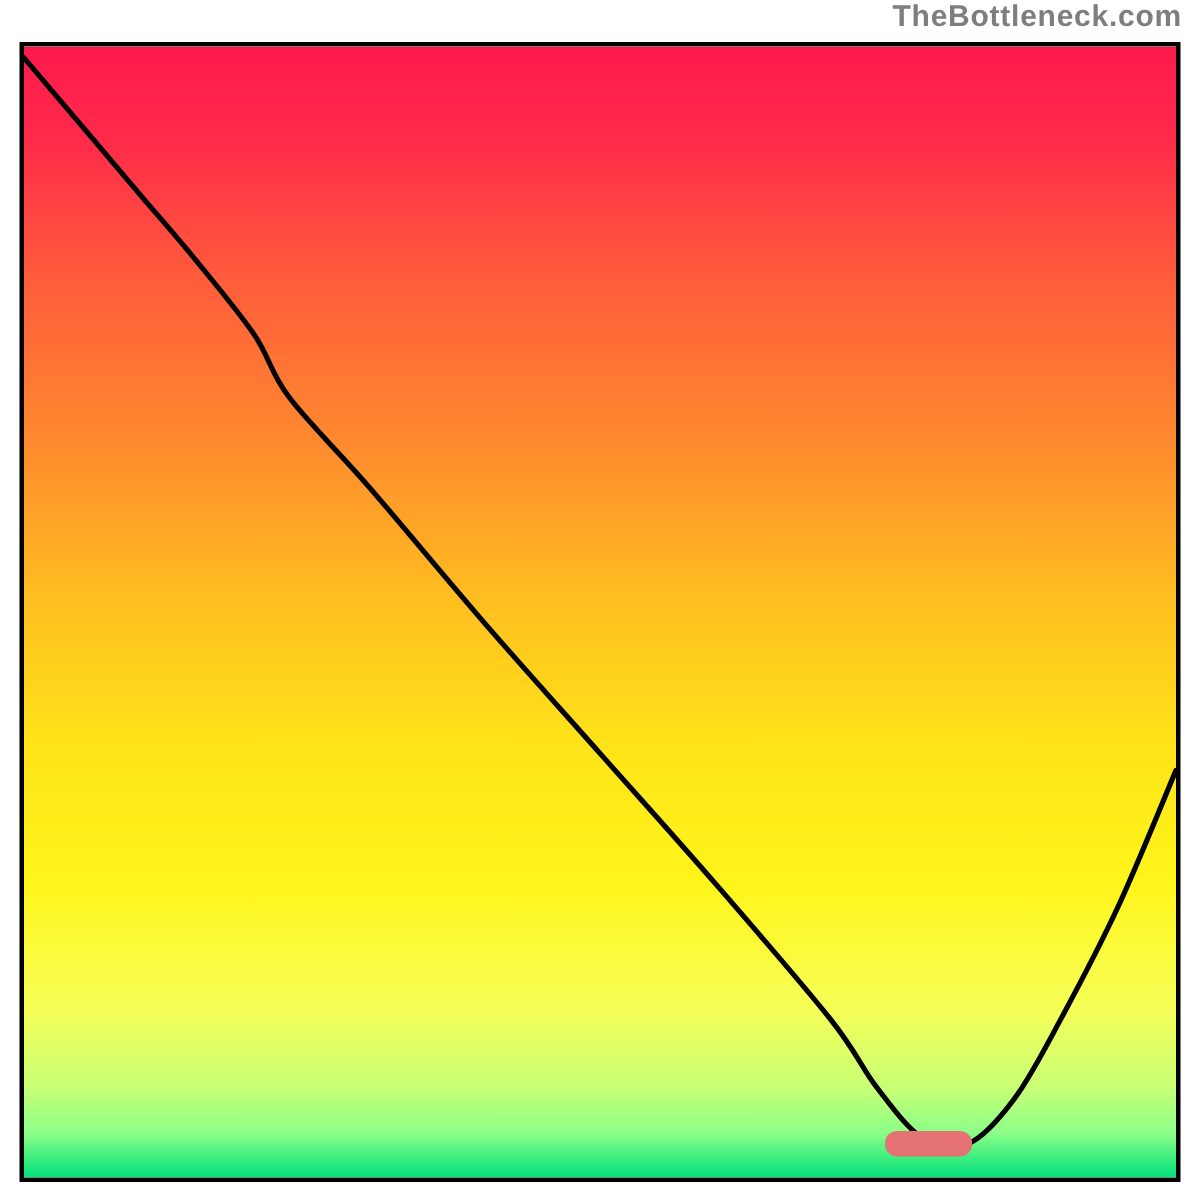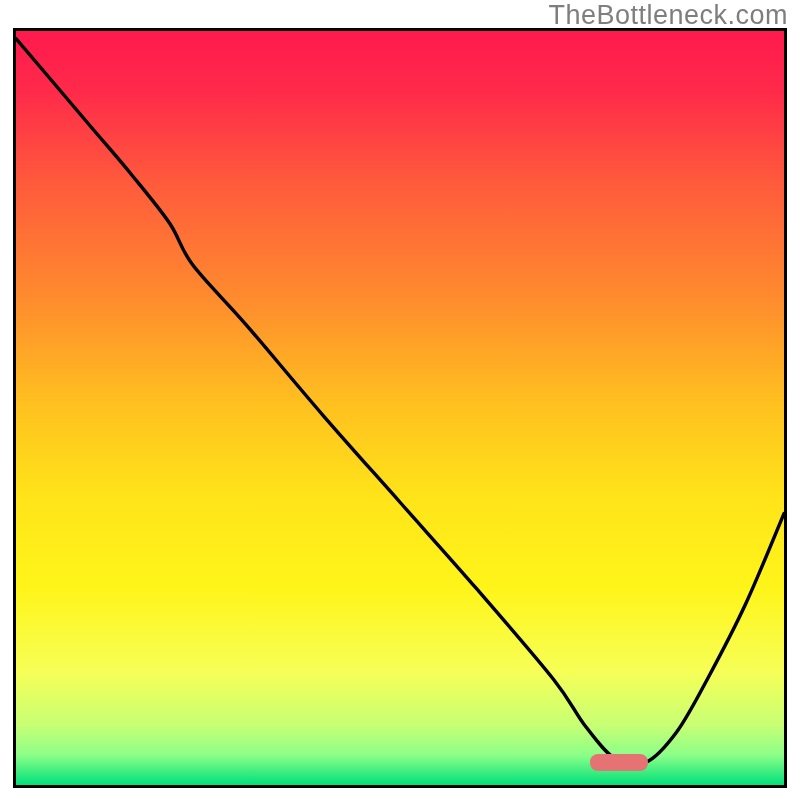--- a/index.html
+++ b/index.html
@@ -1,17 +1,17 @@
 <!DOCTYPE html>
 <html><head>
 <meta charset="utf-8">
 <style>
   html,body{margin:0;padding:0;width:800px;height:800px;background:#fff;font-family:Arial,Helvetica,sans-serif}
   .wrap{position:relative;width:800px;height:800px}
-  .attrib{position:absolute;top:0;right:12px;font-size:27px;font-weight:400;color:#7e7e7e;letter-spacing:.5px}
+  .attrib{position:absolute;top:0;right:12px;font-size:20px;font-weight:700;color:#7e7e7e;letter-spacing:.5px}
   .plot{position:absolute;left:13px;top:28px;width:774px;height:760px;border:3px solid #000;box-sizing:border-box;overflow:hidden}
   .bg{position:absolute;inset:0}
   .line{position:absolute;inset:0}
   .marker{position:absolute;border-radius:8px}
 </style>
 </head>
 <body>
 
 <div class="wrap">
   <div class="attrib">TheBottleneck.com</div>

